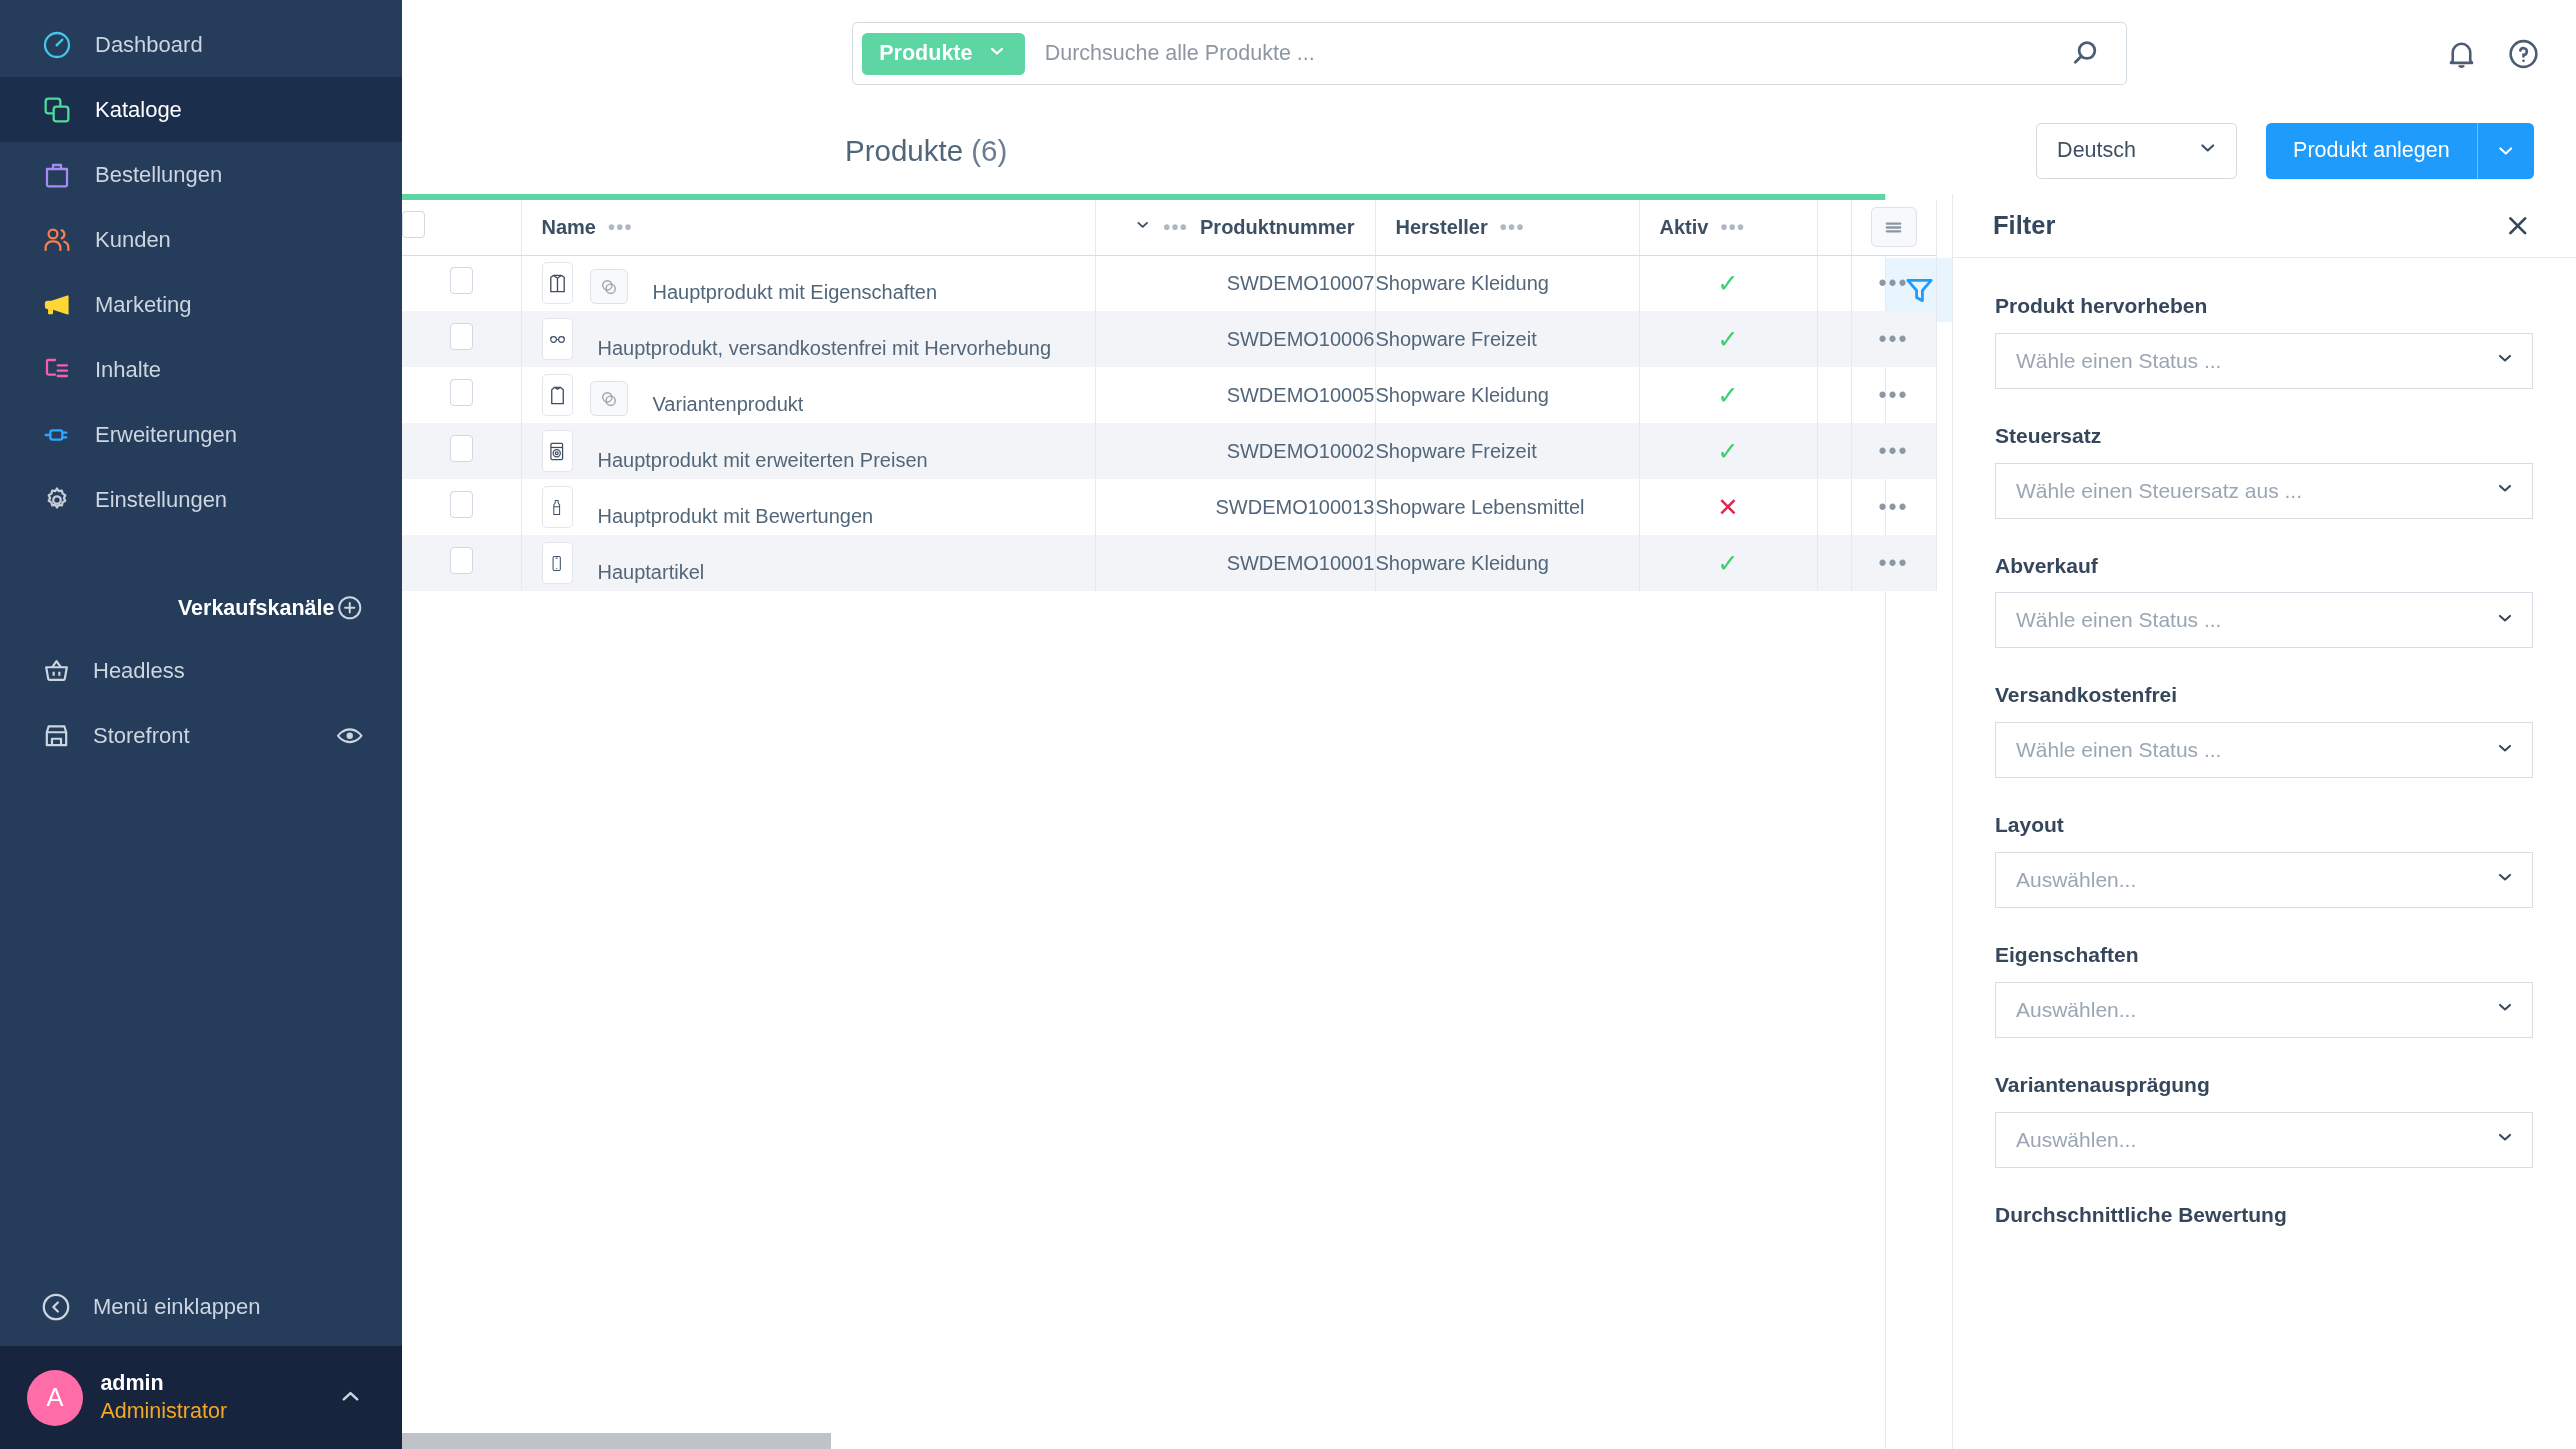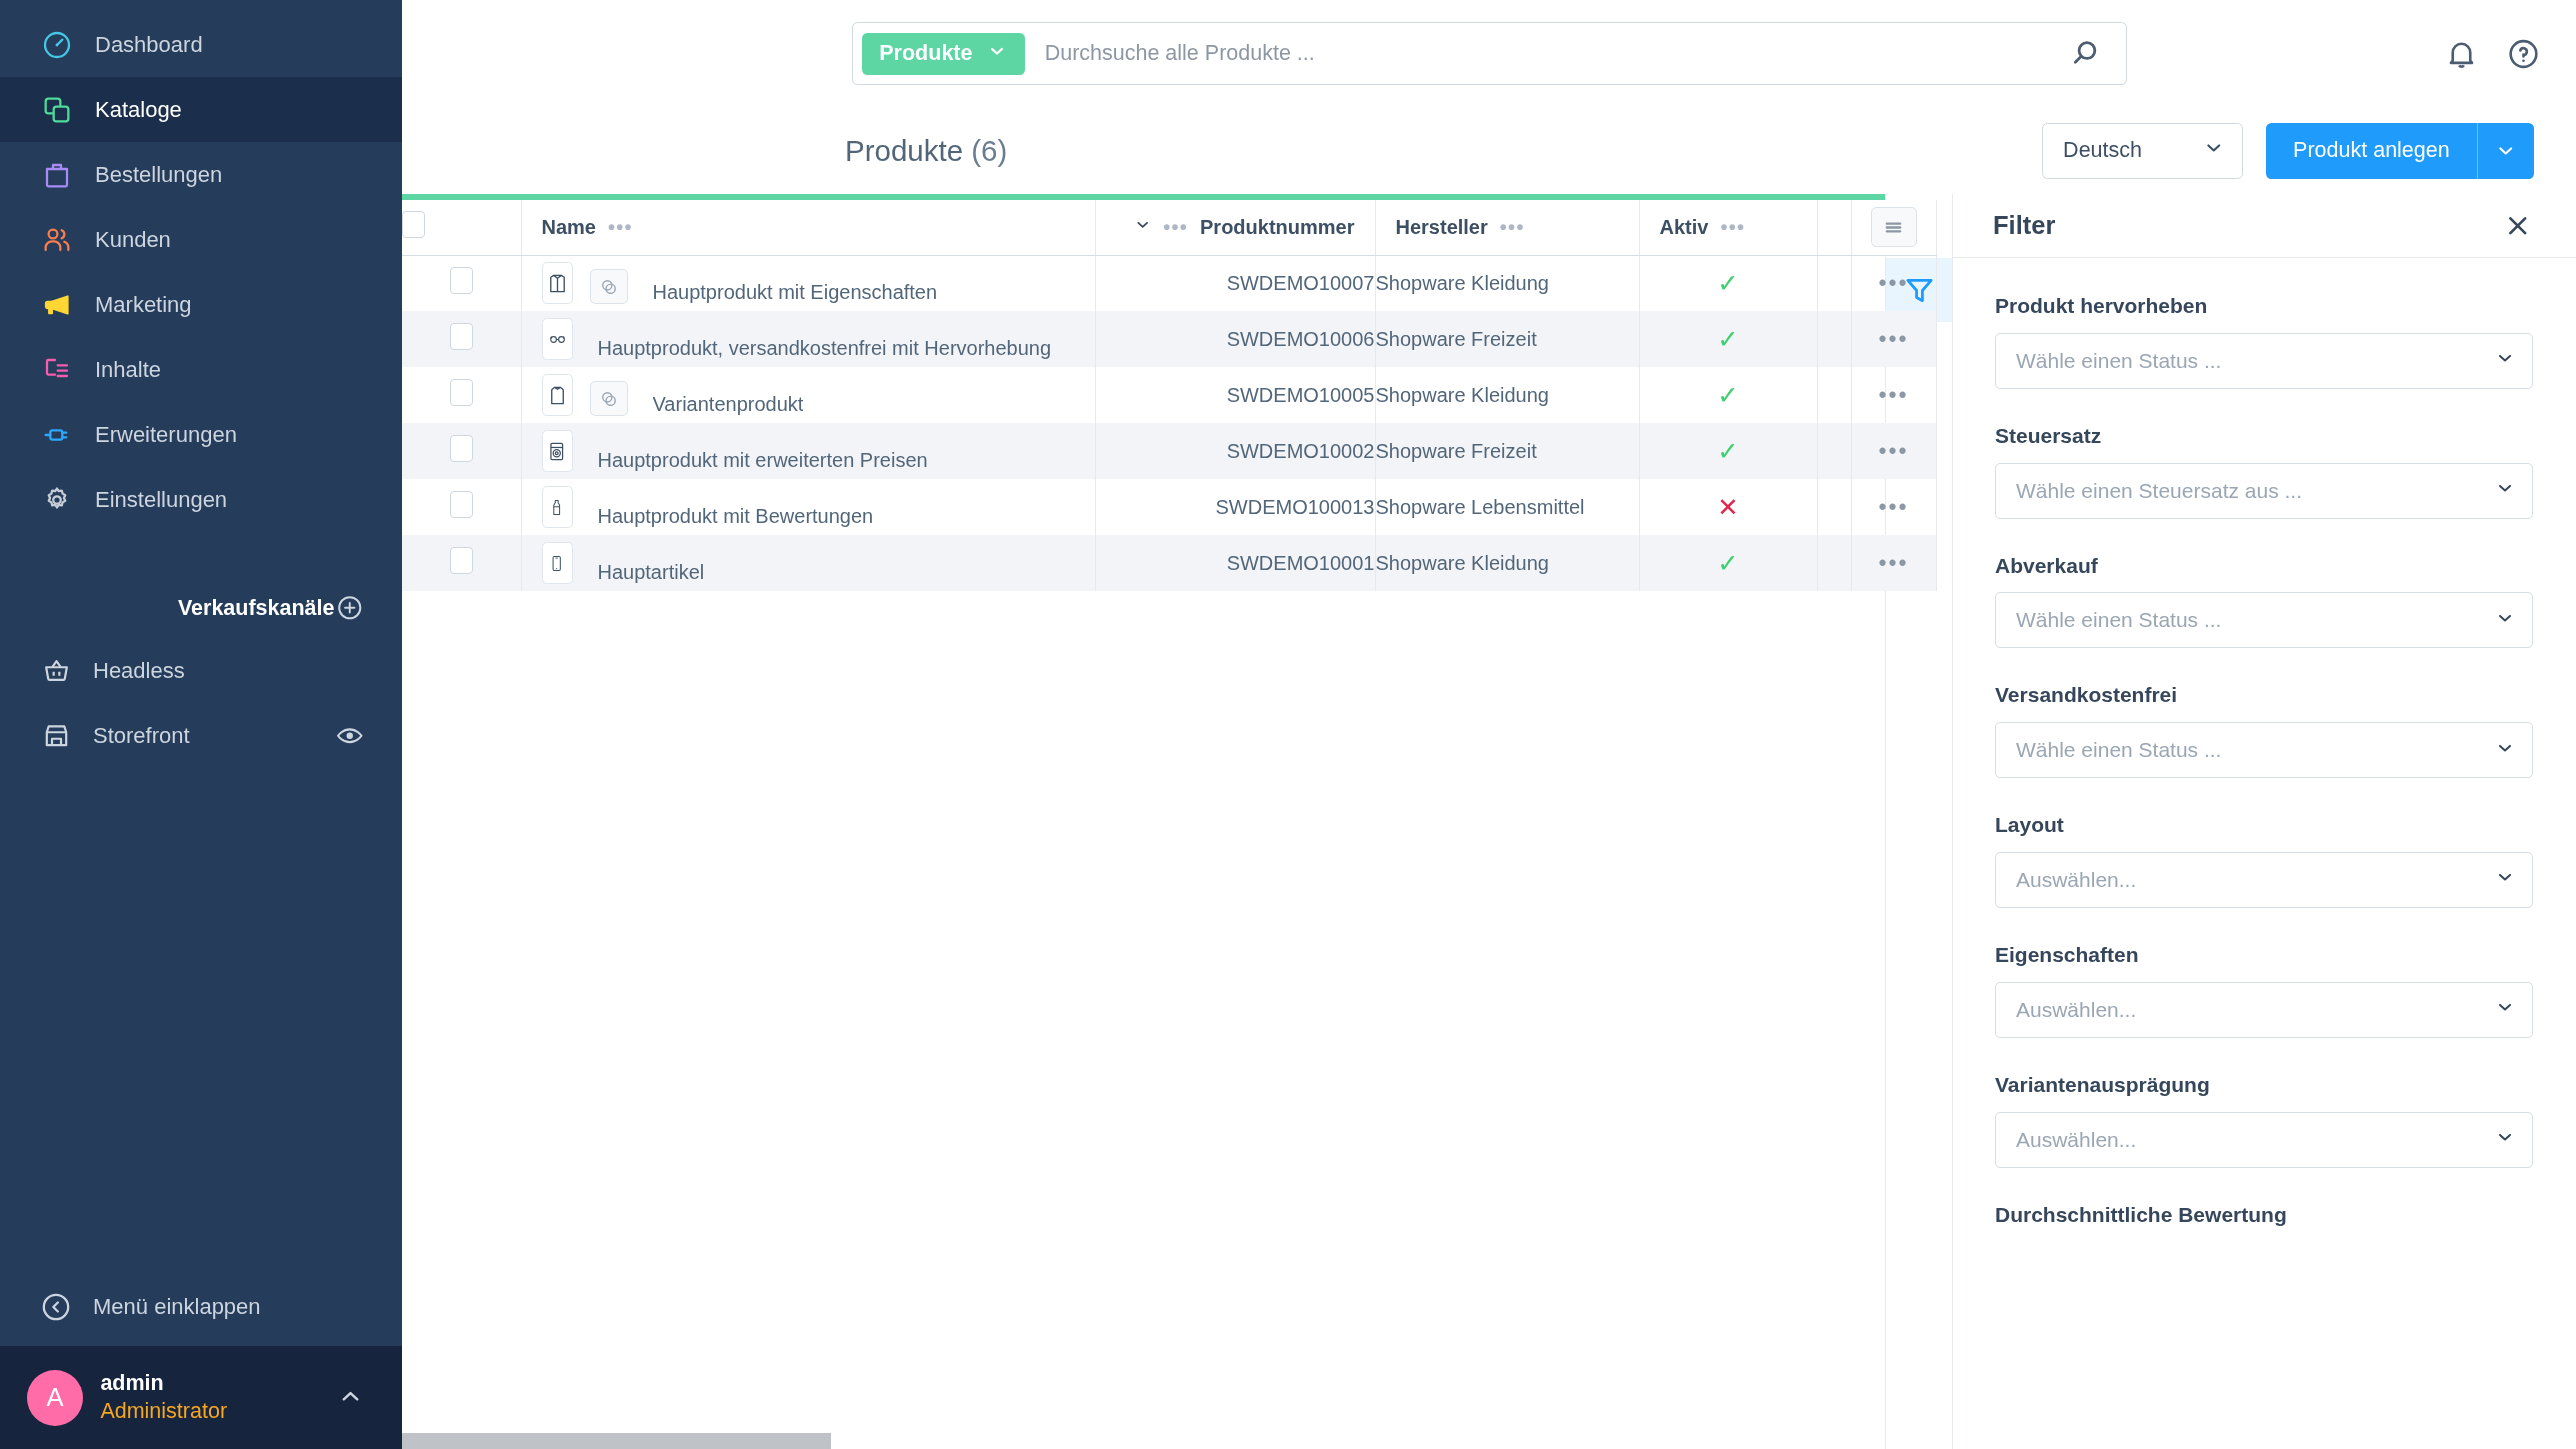--- a/index.html
+++ b/index.html
@@ -72,21 +72,21 @@
   }
   .search-input { flex: 1 1 auto; border: none; outline: none; font-size: 21.5px; color: #7d8895; padding-left: 20px; background: transparent; font-family: inherit;}
   .search-input::placeholder { color: #8d97a3; }
   .search-mag { width: 35px; height: 35px; margin-right: 16px; color: #4c5d72; }
   .top-icons { position: absolute; right: 35px; top: 50%; transform: translateY(-50%); display: flex; gap: 27px; align-items:center;}
   .top-icons .ic { width: 35px; height: 35px; color: #4c5d72; cursor: pointer;}
 
   .pagehead { height: 87px; display: flex; align-items: center; padding: 0 42px 0 0; position: relative; background:#fff;}
   .pagetitle { font-size: 29.5px; color: #52667a; margin-left: 443px; white-space:nowrap;}
   .pagetitle .cnt { color: #6b7d90; }
-  .head-actions { margin-left: auto; display: flex; align-items: center; gap: 23px; }
+  .head-actions { margin-left: auto; display: flex; align-items: center; gap: 29px; }
   .lang-select {
     width: 201px; height: 56px; border: 1.3px solid #d1d9e0; border-radius: 5.4px;
     display: flex; align-items: center; justify-content: space-between;
     padding: 0 17.4px 0 20px; font-size: 21.5px; color: #3d4f63; cursor: pointer; background:#fff;
   }
   .primary-btn { height: 56px; background: #1f9bfb; color:#fff; display:flex; align-items:center; border-radius: 5.4px; overflow: hidden; cursor:pointer;}
   .primary-btn .lbl { padding: 0 27px; font-size: 21.5px; font-weight: normal; white-space:nowrap; display:flex;align-items:center;height:100%;}
   .primary-btn .split { width: 1.3px; height: 100%; background: rgba(255,255,255,0.35); }
   .primary-btn .carat { width: 56px; display:flex; align-items:center; justify-content:center; height:100%;}
 
@@ -133,21 +133,21 @@
   .rail .rbtn svg { width: 35px; height: 35px; }
 
   .filterpanel { width: 624px; flex: 0 0 624px; background: #fff; border-left: 1.3px solid #e6eaef; display:flex; flex-direction:column;}
   .fp-head { height: 64px; display:flex; align-items:center; justify-content: space-between; padding: 0 44px 0 40px; border-bottom: 1.3px solid #e6eaef;}
   .fp-title { font-size: 25.5px; color: #36475c; font-weight: bold;}
   .fp-close { width: 29.5px; height: 29.5px; color: #36475c; cursor:pointer;}
   .fp-body { flex:1 1 auto; padding: 36px 43px 8px 42px; overflow: hidden;}
   .fgroup { margin-bottom: 35px; }
   .flabel { font-size: 21px; color: #36475c; font-weight: bold; margin-bottom: 14.8px;}
   .fselect {
-    height: 56px; border: 1.3px solid #d6dde4; border-radius: 5px;
+    height: 56px; border: 1.3px solid #d6dde4; border-radius: 0;
     display:flex; align-items:center; justify-content: space-between;
     padding: 0 17.4px 0 20px; font-size: 21px; color: #9aa6b4; cursor:pointer; background:#fff;
   }
   .fselect .chev { color: #36475c; }
   .chev-s { width: 20px; height: 20px; }
 </style>
 </head>
 <body>
 
 <div class="app">

